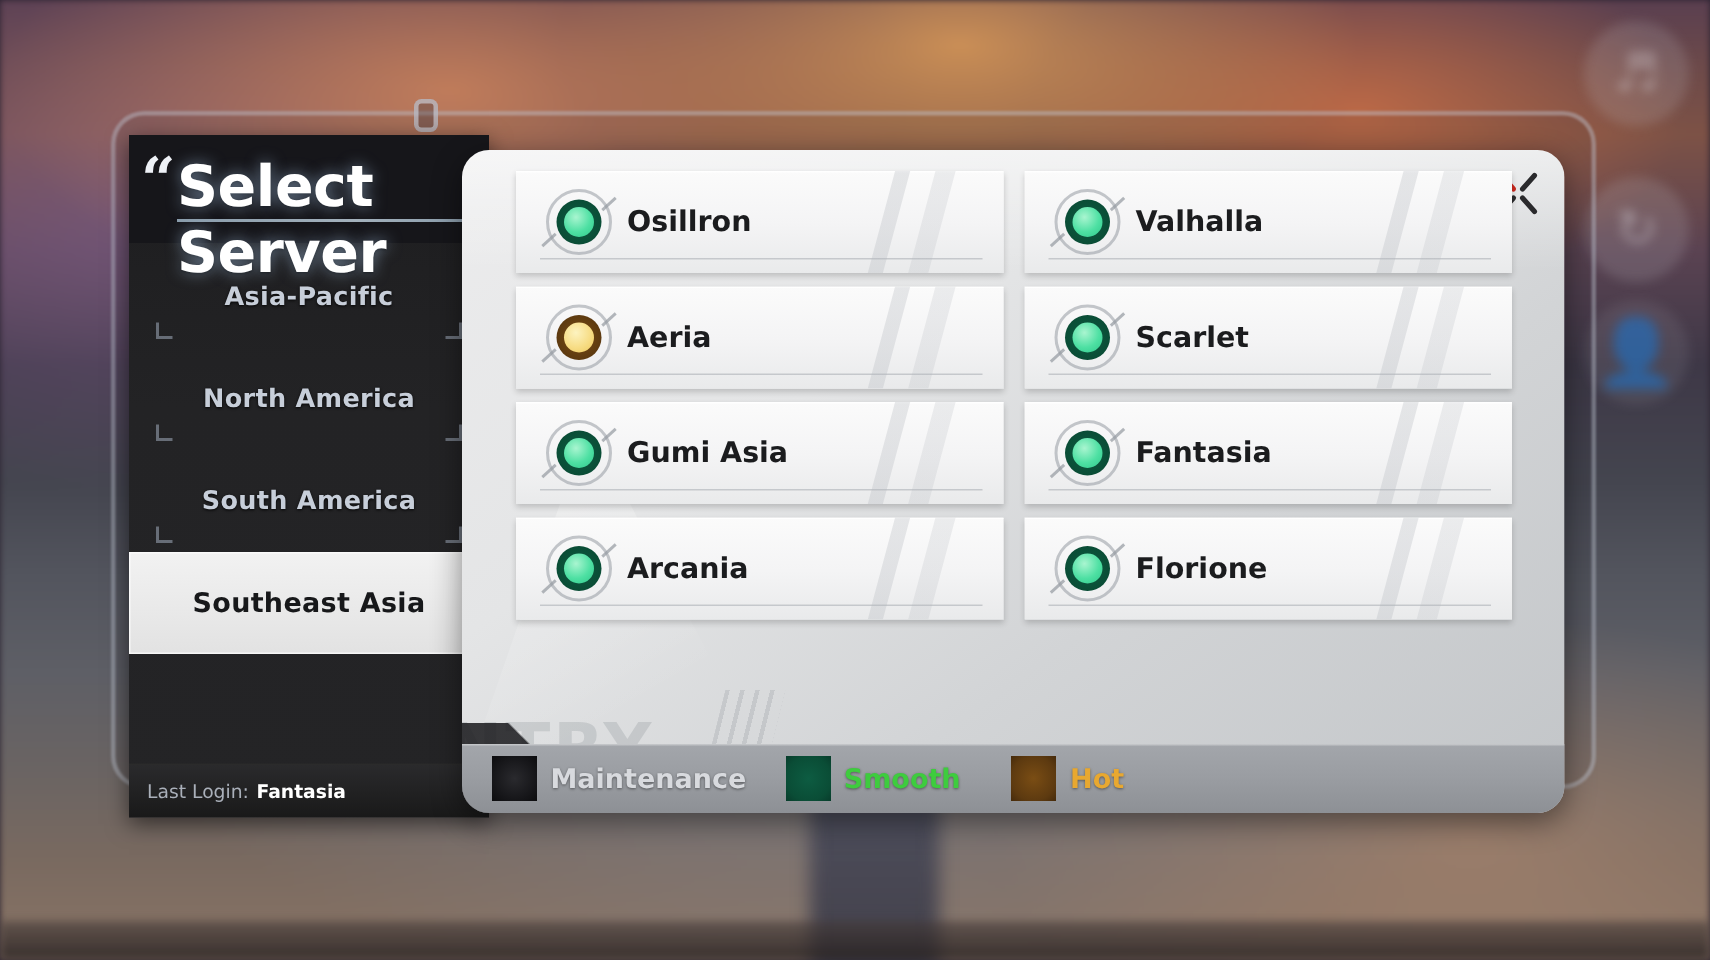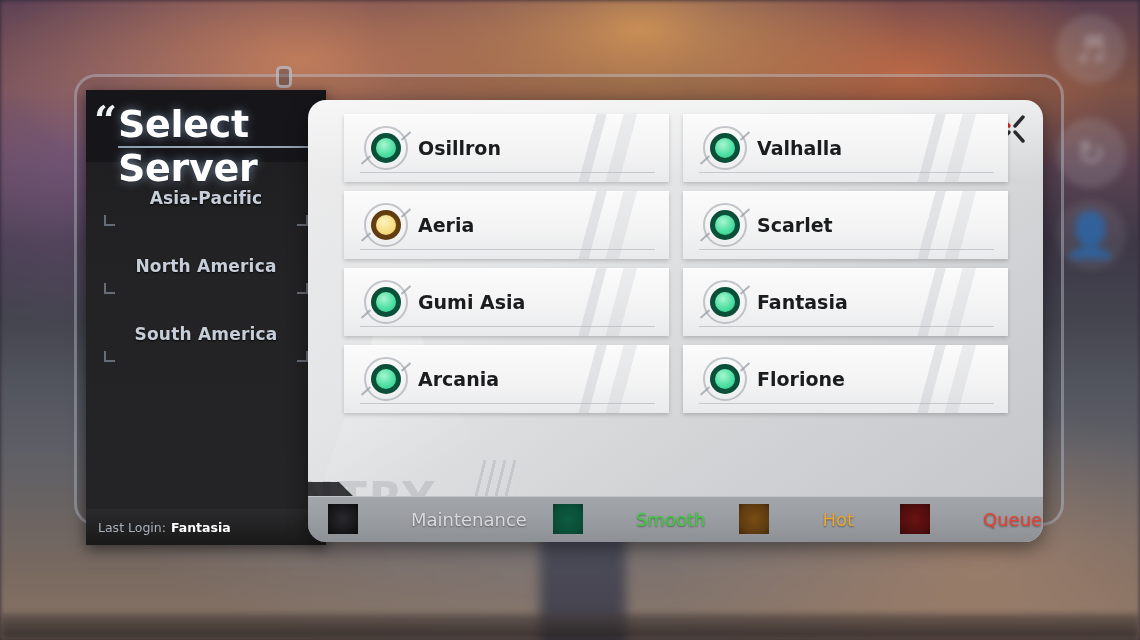--- a/index.html
+++ b/index.html
@@ -263,23 +263,22 @@
     position: relative; width: 30px; height: 30px; margin-right: 9px;
   }
   .legend-item .lorb .gem {
     position: absolute; inset: 0; left: 0; top: 0; width: 30px; height: 30px;
   }
   .legend-item .lorb .gem::before {
     left: 6px; top: 5px; width: 18px; height: 20px;
     border-radius: 50% 50% 50% 50% / 60% 60% 40% 40%;
   }
   .legend-item .ltext {
-    font-size: 18px; font-weight: 400;
+    font-size: 18px; font-weight: 700;
     text-shadow: 0 1px 2px rgba(0,0,0,0.45);
-    margin-left: 44px;
   }
   #legend-maintenance { margin-left: 20px; }
   #legend-smooth { margin-left: 26px; }
   #legend-hot { margin-left: 34px; }
   #legend-queue { margin-left: 46px; }
 
   
   .panel-cut {
     position: absolute; left: 0; bottom: 0; width: 120px; height: 60px;
     background: linear-gradient(225deg, rgba(0,0,0,0) 49%, rgba(25,25,28,0.85) 50%);
@@ -325,20 +324,23 @@
         <div class="region">
           <span>North America</span>
           <span class="bracket-l"></span>
           <span class="bracket-r"></span>
         </div>
         <div class="region">
           <span>South America</span>
           <span class="bracket-l"></span>
           <span class="bracket-r"></span>
         </div>
+        <div class="region selected">
+          <span>Southeast Asia</span>
+        </div>
       </div>
 
     <div class="sb-footer">
       <span class="ll-label">Last Login:</span>
       <span class="ll-value">Fantasia</span>
     </div>
   </div>
 
   <div class="main-panel">
     <div class="panel-wm-shape"></div>
@@ -451,23 +453,17 @@
             <span class="gem gem-smooth"></span>
           </span>
           <span class="ltext" style="color: rgb(62, 204, 62); text-align: center;">Smooth</span>
         </div>
         <div class="legend-item" id="legend-hot">
           <span class="lorb">
             <span class="gem gem-hot"></span>
           </span>
           <span class="ltext" style="color: rgb(232, 168, 48);">Hot</span>
         </div>
-        <div class="legend-item" id="legend-queue">
-          <span class="lorb">
-            <span class="gem gem-queue"></span>
-          </span>
-          <span class="ltext" style="color: rgb(232, 65, 47);">Queue</span>
-        </div>
       </div>
   </div>
 
 
 </div>
 
 </body></html>

